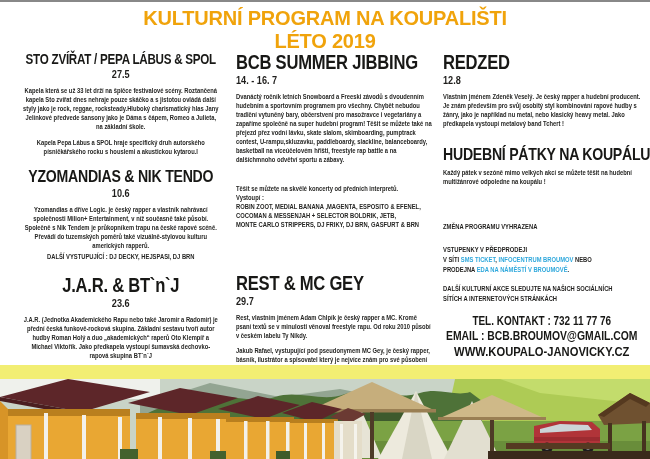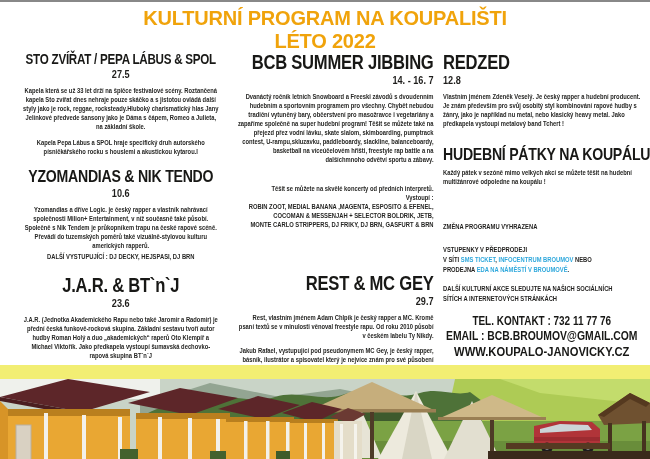--- a/index.html
+++ b/index.html
@@ -10,21 +10,21 @@
     font-family:Liberation Sans, sans-serif; color:#1f1e1c;
   }
   
   .titles { position:absolute; top:5px; left:0; right:0; text-align:center;
     color:var(--title-orange); font-weight:800; letter-spacing:-0.2px; }
   .title-l1 { font-size:20px; line-height:23px; }
   .title-l2 { font-size:20px; line-height:22px; }
   
   .col { position:absolute; top:50px; }
   .col-left  { left:22px;  width:200px;text-align:center; }
-  .col-mid   { left:236px; width:198px;text-align:right; }
+  .col-mid   { left:236px; width:198px; }
   .col-right { left:443px; width:196px; }
   .inner { width:238px; transform:scaleX(0.83); transform-origin:0 0; }
   .ev-h { margin:0; font-weight:800; color:#181816; letter-spacing:-0.3px; white-space:nowrap; }
   .h-sm { font-size:14px; line-height:15px; }
   .h-md { font-size:17px; line-height:18px; }
   .h-lg { font-size:20px; line-height:21px; }
   .h-16 { font-size:17px; line-height:18px; margin-bottom:4px; }
   .date { font-weight:800; font-size:11px; line-height:13px; margin:1px 0 5px; }
   p { margin:0 0 7px; font-size:7px; line-height:9px; font-weight:700; color:#262624; }
   .caps { font-weight:800; }
@@ -49,21 +49,21 @@
   .photo { position:absolute; left:0; top:377px; width:650px; height:82px; }
   .photo svg { display:block; }
 </style>
 </head>
 <body>
 
 <div class="poster">
 
   <div class="titles">
     <div class="title-l1">KULTURNÍ PROGRAM NA KOUPALIŠTI</div>
-    <div class="title-l2">LÉTO 2022</div>
+    <div class="title-l2">LÉTO 2019</div>
   </div>
 
   <div class="col col-left">
     <div class="inner">
       <section>
         <h2 class="ev-h h-sm">STO ZVÍŘAT / PEPA LÁBUS &amp; SPOL</h2>
         <div class="date">27.5</div>
         <p>Kapela která se už 33 let drží na špičce festivalové scény. Roztančená kapela Sto zvířat dnes nehraje pouze skáčko a s jistotou ovládá další styly jako je rock, reggae, rocksteady.Hluboký charismatický hlas Jany Jelínkové předvede šansony jako je Dáma s čápem, Romeo a Julieta, na základní škole.</p>
         <p>Kapela Pepa Lábus a SPOL hraje specifický druh autorského písničkářského rocku s houslemi a akustickou kytarou.l</p>
       </section>

